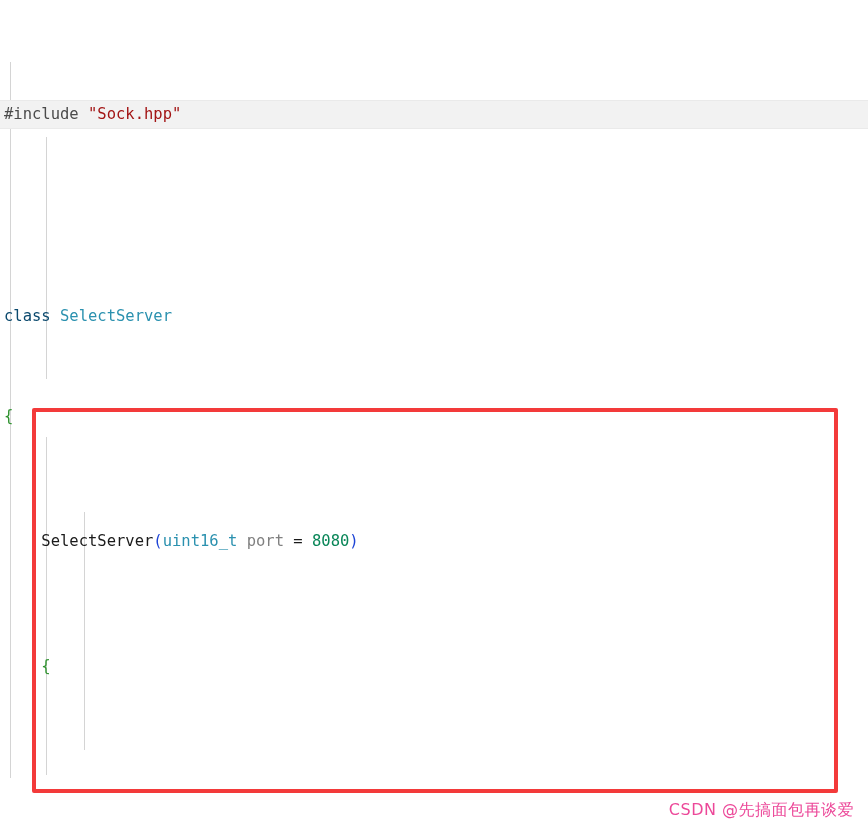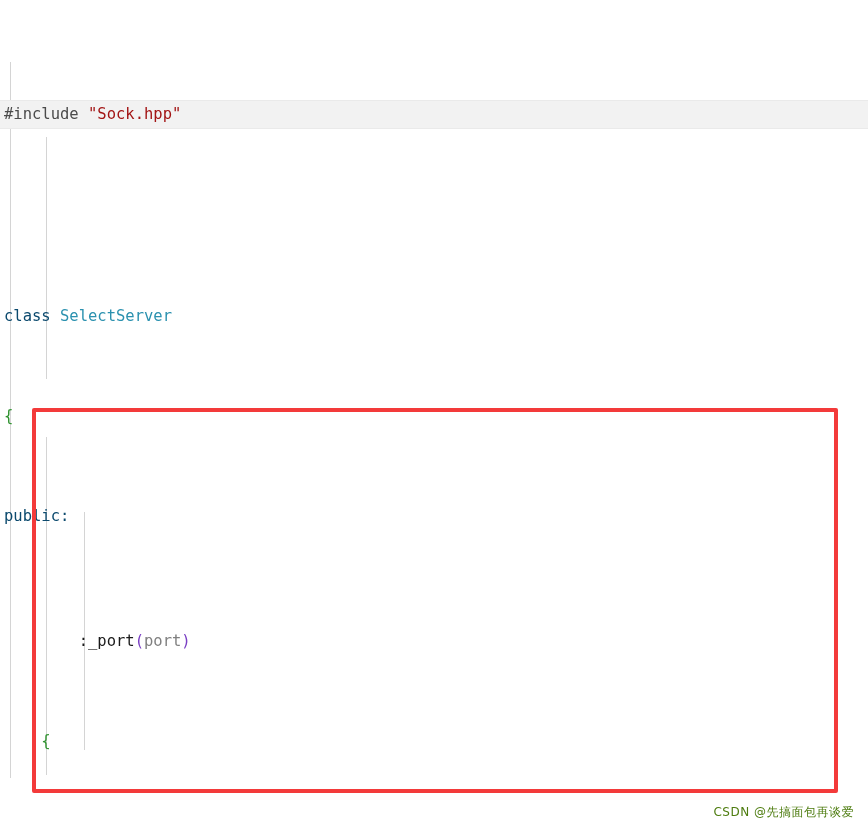--- a/index.html
+++ b/index.html
@@ -78,22 +78,22 @@
     box-sizing: border-box;
     pointer-events: none;
   }
 
   
   .watermark {
     position: absolute;
     right: 14px;
     bottom: 4px;
     font-family: "DejaVu Sans", "Liberation Sans", sans-serif;
-    font-size: 12px;
-    color: #4d7c0f;
+    font-size: 16px;
+    color: #ec4899;
     letter-spacing: 0.5px;
     white-space: pre;
   }
 </style>
 </head>
 <body>
 
 <div id="editor">
 
   <div class="guide" style="left:10px; top:62px; height:716px;"></div>
@@ -105,24 +105,23 @@
 
     
     <div class="line banded"><span class="pp">#include</span> <span class="str">"Sock.hpp"</span></div>
     
     <div class="line"> </div>
     
     <div class="line"><span class="kw">class</span> <span class="type">SelectServer</span></div>
     
     <div class="line"><span class="br-green">{</span></div>
     
-    <div class="line"><span class="kw">public:</span></div>
     
+    <div class="line">    <span class="plain">SelectServer</span><span class="br-blue">(</span><span class="type">uint16_t</span> <span class="param">port</span> <span class="plain">=</span> <span class="num">8080</span><span class="br-blue">)</span></div>
     
-    <div class="line">        <span class="plain">:_port</span><span class="br-purple">(</span><span class="param">port</span><span class="br-purple">)</span></div>
     
     <div class="line">    <span class="br-green">{</span></div>
     
     
     
     
     
     
     
     

